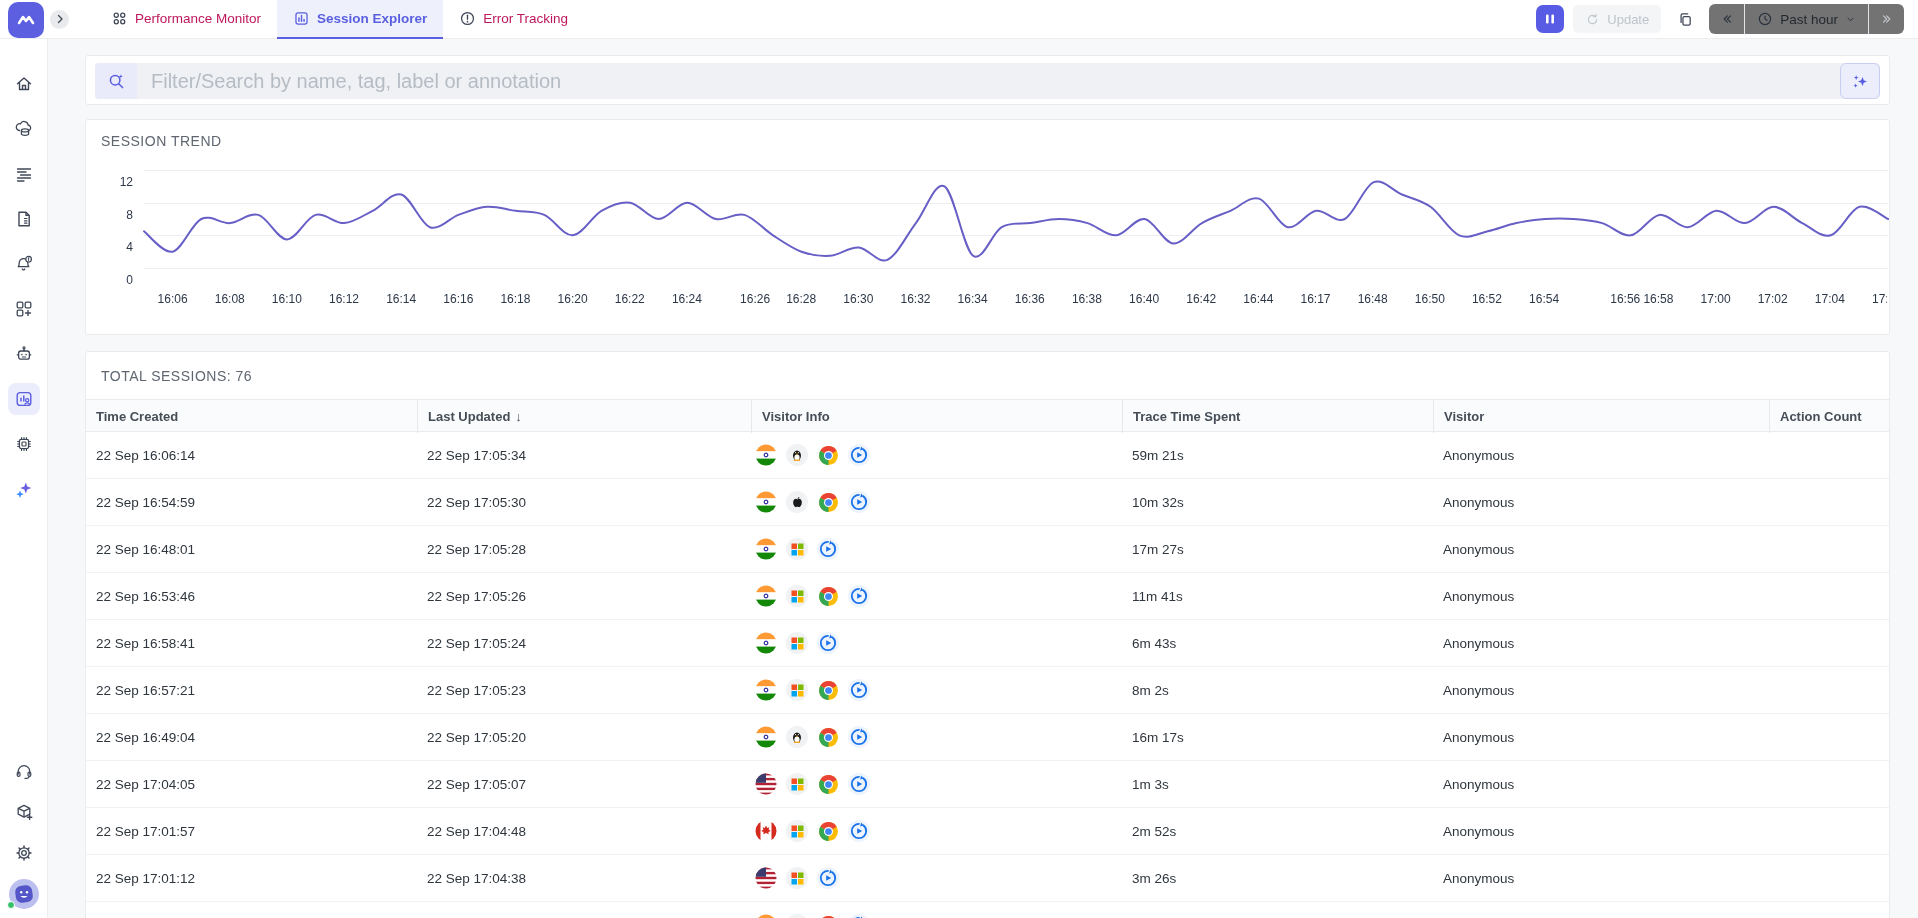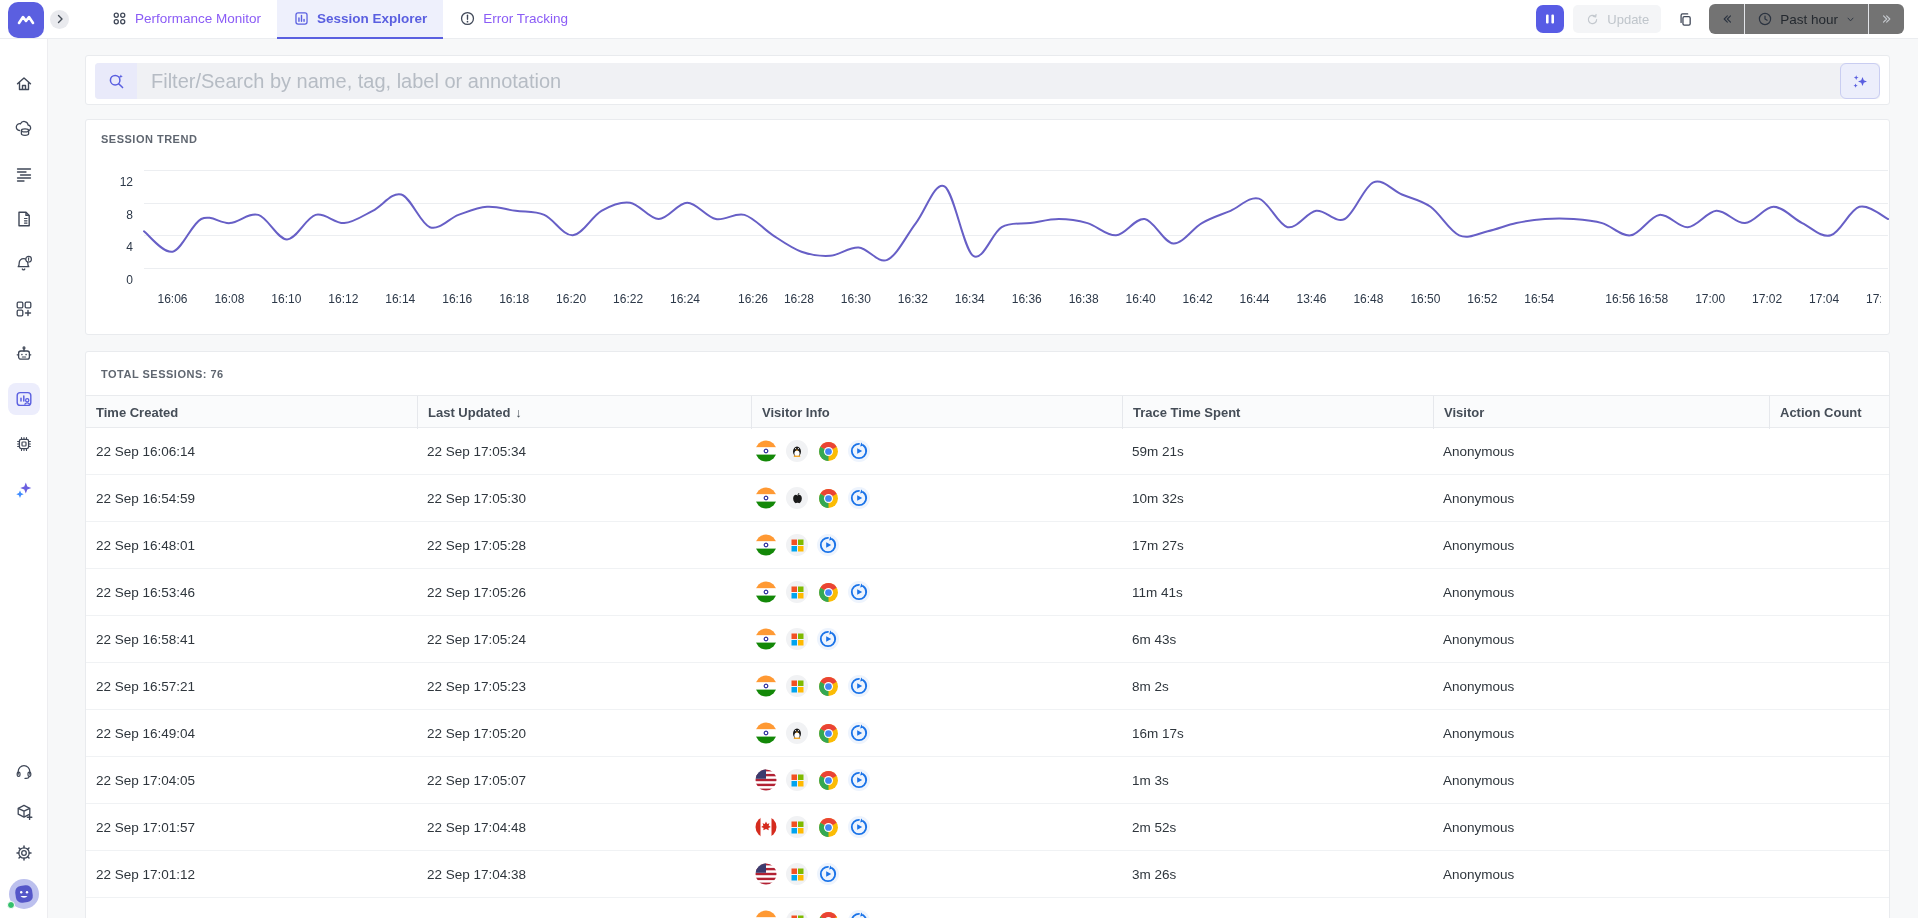--- a/index.html
+++ b/index.html
@@ -3,21 +3,21 @@
 <meta charset="utf-8">
 <style>
   * { margin:0; padding:0; box-sizing:border-box; }
   html,body { width:1918px; height:918px; overflow:hidden; font-family:"Liberation Sans", sans-serif; background:#f5f6f8; }
 
   
   .topbar { position:absolute; top:0; left:0; width:1918px; height:39px; background:#fff; border-bottom:1px solid #ebedf0; display:flex; align-items:center; z-index:20; }
   .logo { width:36px; height:36px; margin:1px 0 0 8px; border-radius:10px; background:#5b5fe0; display:flex; align-items:center; justify-content:center; cursor:pointer; flex:0 0 auto; }
   .collapse-btn { width:19px; height:19px; border-radius:50%; background:#e9eaee; border:none; margin-left:6px; display:flex; align-items:center; justify-content:center; cursor:pointer; flex:0 0 auto; }
   .tabs { display:flex; height:39px; margin-left:26px; }
-  .tab { display:flex; align-items:center; gap:7px; padding:0 16px; height:39px; font-size:13.5px; color:#8b5cf6; cursor:pointer; border-bottom:2px solid transparent; white-space:nowrap; }
+  .tab { display:flex; align-items:center; gap:7px; padding:0 16px; height:39px; font-size:13.5px; color:#be185d; cursor:pointer; border-bottom:2px solid transparent; white-space:nowrap; }
   .tab.active { background:#eef0fc; color:#5a5fe0; border-bottom-color:#5a5fe0; font-weight:bold; }
   .tab svg { flex:0 0 auto; }
   .tb-right { margin-left:auto; display:flex; align-items:center; gap:9px; padding-right:14px; }
   .pause-btn { width:28px; height:28px; border:none; border-radius:7px; background:#585ce5; display:flex; align-items:center; justify-content:center; cursor:pointer; }
   .update-btn { height:28px; border:none; border-radius:5px; background:#f4f5f7; color:#bfc5cb; font-size:13px; display:flex; align-items:center; gap:7px; padding:0 12px; cursor:default; font-family:inherit; }
   .copy-btn { width:30px; height:28px; border:none; background:transparent; display:flex; align-items:center; justify-content:center; cursor:pointer; }
   .range-group { display:flex; align-items:stretch; height:30px; background:#737373; border-radius:6px; overflow:hidden; }
   .range-group > * { border:none; background:transparent; display:flex; align-items:center; justify-content:center; cursor:pointer; }
   .range-back { width:36px; border-right:1px solid #e3e5e9 !important; }
   .range-main { gap:7px; padding:0 12px; font-size:13.5px; color:#24292f; font-family:inherit; }
@@ -39,28 +39,28 @@
   
   .search-card { top:16px; height:50px; padding:7px 9px; }
   .search-box { display:flex; align-items:stretch; height:36px; background:#f0f1f4; border-radius:4px; overflow:hidden; }
   .s-icon { width:42px; background:#e9eafa; display:flex; align-items:center; justify-content:center; flex:0 0 auto; }
   .search-box input { flex:1; border:none; background:transparent; outline:none; padding:0 14px; font-size:20px; color:#24292f; font-family:inherit; }
   .search-box input::placeholder { color:#b6bcc4; }
   .ai-btn { width:40px; height:36px; margin-left:6px; border:1px solid #c9cdf1; background:#eceefb; border-radius:6px; display:flex; align-items:center; justify-content:center; cursor:pointer; flex:0 0 auto; }
 
   
   .chart-card { top:80px; height:216px; padding:13px 0 0 15px; }
-  .c-title, .t-summary { font-size:11px; font-weight:bold; letter-spacing:.5px; color:#5f6670; }
+  .c-title, .t-summary { font-size:14px; font-weight:normal; letter-spacing:.5px; color:#5f6670; }
   .plot { position:absolute; left:15px; right:1px; top:50px; height:98px; }
   .y-axis { position:absolute; left:0; top:0; width:32px; height:100%;margin-top:12px; }
   .y-lab { position:absolute; right:0; transform:translateY(-50%); font-size:12px; color:#2c3848; }
   .grid { position:absolute; left:43px; right:0; top:0; height:100%; }
   .gridline { position:absolute; left:0; right:0; height:1px; background:#eceef1; }
   .grid svg { position:absolute; left:0; top:0; width:100%; height:100%; overflow:visible; }
-  .x-axis { position:absolute; left:58px; right:8px; top:172px; height:20px; overflow:hidden; }
+  .x-axis { position:absolute; left:58px; right:2px; top:172px; height:20px; overflow:hidden; }
   .x-lab { position:absolute; transform:translateX(-50%); font-size:12px; color:#2c3848; white-space:nowrap; }
 
   
   .table-card { top:312px; height:610px; }
   .t-summary { padding:16px 0 15px 15px; }
   .t-grid { display:grid; grid-template-columns:331px 334px 371px 311px 336px minmax(0,1fr); align-items:center; }
   .t-header { height:33px; background:#fafbfc; border-top:1px solid #e9ebee; border-bottom:1px solid #e9ebee; }
   .th { font-size:13px; font-weight:bold; color:#454d57; padding-left:10px; height:33px; display:flex; align-items:center; gap:5px; cursor:pointer; }
   .th + .th { border-left:1px solid #e6e8ec; }
   .sort-arrow { font-size:13px; color:#454d57; }
@@ -355,21 +355,21 @@
         <span class="x-lab" style="left: 34.4262%; margin-left: 11px;">16:26</span>
         <span class="x-lab" style="left: 37.7049%;">16:28</span>
         <span class="x-lab" style="left: 40.9836%;">16:30</span>
         <span class="x-lab" style="left: 44.2623%;">16:32</span>
         <span class="x-lab" style="left: 47.541%;">16:34</span>
         <span class="x-lab" style="left: 50.8197%;">16:36</span>
         <span class="x-lab" style="left: 54.0984%;">16:38</span>
         <span class="x-lab" style="left: 57.377%;">16:40</span>
         <span class="x-lab" style="left: 60.6557%;">16:42</span>
         <span class="x-lab" style="left: 63.9344%;">16:44</span>
-        <span class="x-lab" style="left: 67.2131%;">13:46</span>
+        <span class="x-lab" style="left: 67.2131%;">16:17</span>
         <span class="x-lab" style="left: 70.4918%;">16:48</span>
         <span class="x-lab" style="left: 73.7705%;">16:50</span>
         <span class="x-lab" style="left: 77.0492%;">16:52</span>
         <span class="x-lab" style="left: 80.3279%;">16:54</span>
         <span class="x-lab" style="left: 83.6066%; margin-left: 24px;">16:56</span>
         <span class="x-lab" style="left: 86.8852%;">16:58</span>
         <span class="x-lab" style="left: 90.1639%;">17:00</span>
         <span class="x-lab" style="left: 93.4426%;">17:02</span>
         <span class="x-lab" style="left: 96.7213%;">17:04</span>
         <span class="x-lab" style="left: 100%;">17:06</span>

